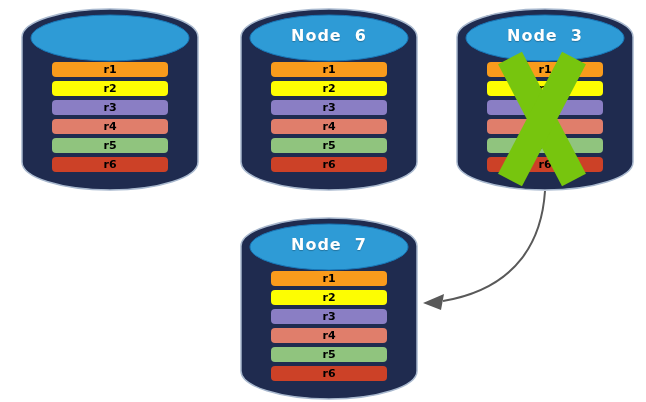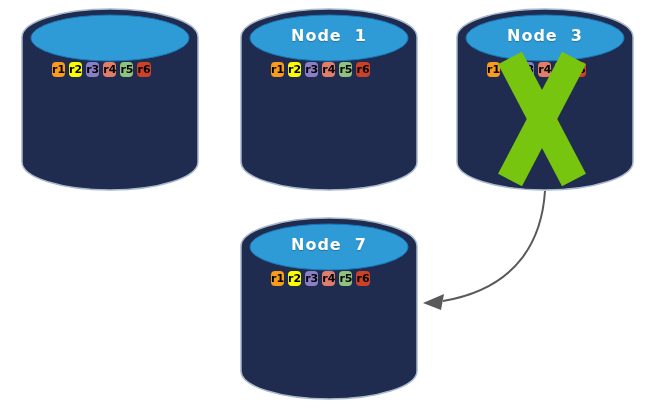--- a/index.html
+++ b/index.html
@@ -13,21 +13,21 @@
   .n3{left:456px;top:6px;}
   .n4{left:240px;top:215px;}
   .cyl{position:absolute;left:0;top:0;}
   .title{
     position:absolute;top:20px;left:0;width:100%;text-align:center;
     color:#ffffff;font-size:16px;font-weight:bold;letter-spacing:1px;
     white-space:pre;text-shadow:0 1px 1px rgba(0,0,0,.25);
   }
   .rows{
     position:absolute;left:31px;top:56px;width:116px;
-    display:flex;flex-direction:row;gap:4px;
+    display:flex;flex-direction:column;gap:4px;
   }
   .row{
     height:15px;border-radius:4px;text-align:center;
     font-size:11px;font-weight:bold;line-height:15px;color:#000;
   }
   .overlay{position:absolute;left:0;top:0;pointer-events:none;}
   .xmark{position:absolute;left:493px;top:50px;width:98px;height:138px;}
 </style>
 </head>
 <body>
@@ -47,21 +47,21 @@
         <div class="row" style="background: rgb(144, 196, 126);">r5</div>
         <div class="row" style="background: rgb(204, 65, 39);">r6</div>
       </div>
   </div>
 
   <div class="node n2">
     <svg class="cyl" width="178" height="188" viewBox="0 0 178 188">
       <path d="M1,31 A88,28 0 0 1 177,31 L177,156 A88,28 0 0 1 1,156 Z" stroke="#A8B8CE" stroke-width="1.5" fill="#1F2B4F"></path>
       <ellipse cx="89" cy="32" rx="79" ry="23" stroke="#1877B8" stroke-width="1" fill="#2E9BD6"></ellipse>
     </svg>
-    <div class="title">Node  1</div>
+    <div class="title">Node  6</div>
     <div class="rows">
         <div class="row" style="background: rgb(249, 155, 28);">r1</div>
         <div class="row" style="background: rgb(253, 253, 2);">r2</div>
         <div class="row" style="background: rgb(138, 126, 196);">r3</div>
         <div class="row" style="background: rgb(224, 126, 107);">r4</div>
         <div class="row" style="background: rgb(144, 196, 126);">r5</div>
         <div class="row" style="background: rgb(204, 65, 39);">r6</div>
       </div>
   </div>
 

